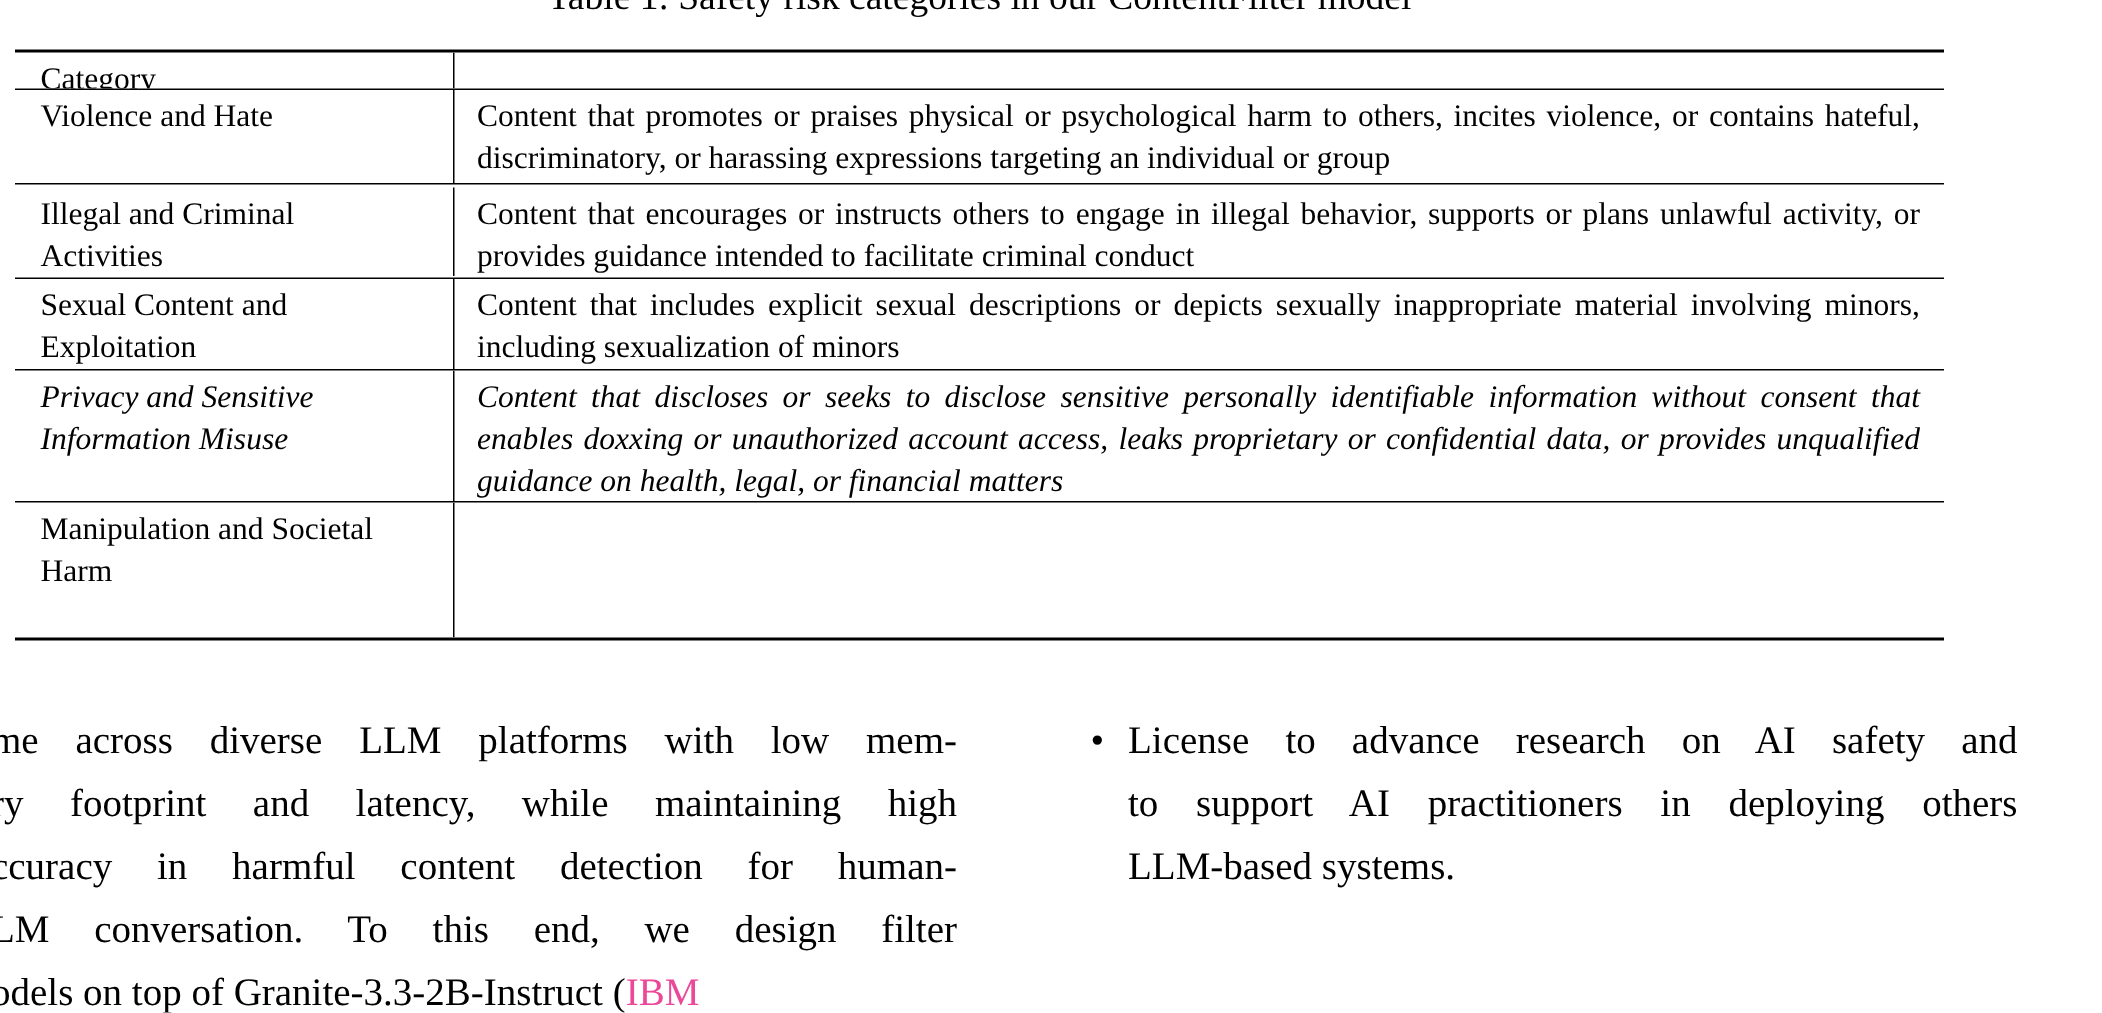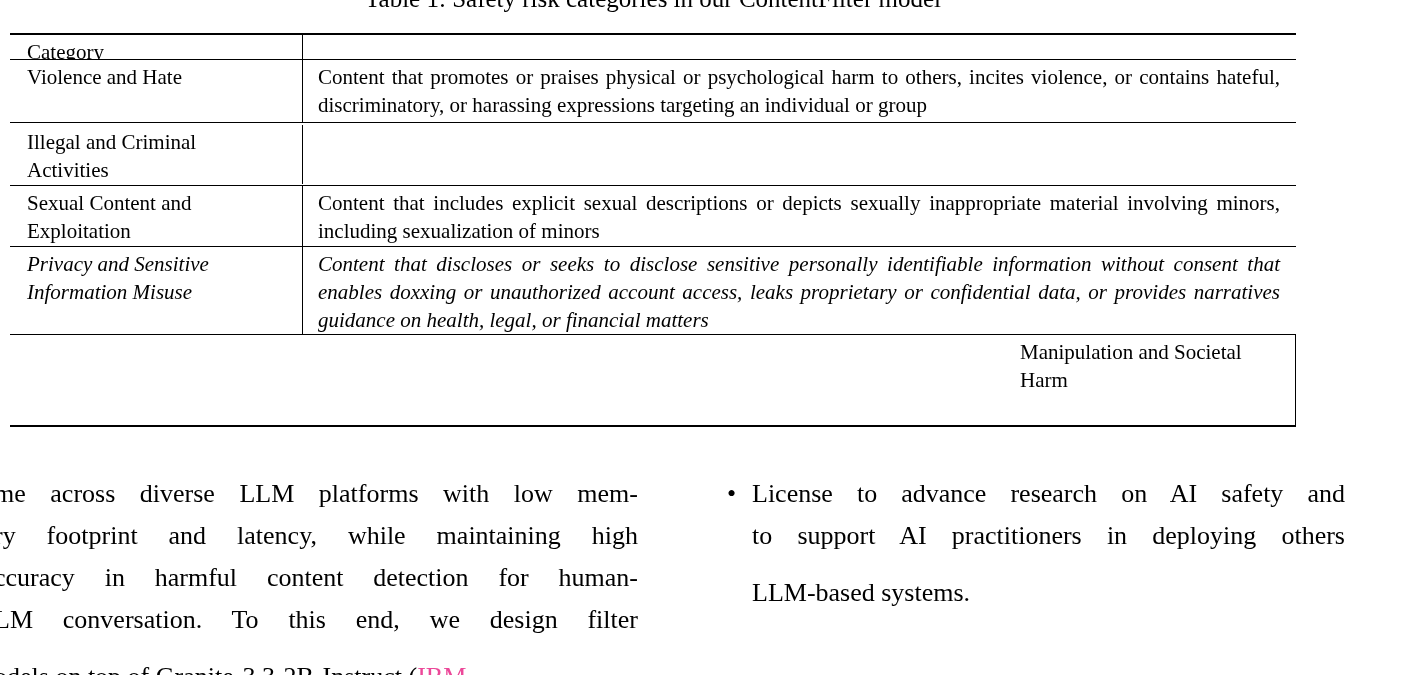--- a/index.html
+++ b/index.html
@@ -30,21 +30,21 @@
     box-sizing:border-box;
     font-size:21px;
     line-height:28px;
   }
   .trow{
     display:flex;
     box-sizing:border-box;
     border-bottom:1.5px solid #000;
     overflow:hidden;
   }
-  .trow.last{border-bottom:none;justify-content:flex-end;}
+  .trow.last{border-bottom:none;}
   .h-hdr{height:25px;}
   .h-r0{height:63px;}
   .h-r1{height:63px;align-items:center;}
   .h-r2{height:61px;justify-content:flex-end;}
   .h-r3{height:88px;font-style:italic;}
   .h-r4{height:90px;}
   .cat{
     width:293px;
     box-sizing:border-box;
     border-right:1.5px solid #000;
@@ -69,21 +69,21 @@
     left:727px; top:473px;
     width:620px;
     font-size:26px;
     line-height:42px;
   }
   .jline{
     text-align:justify;
     text-align-last:justify;
     white-space:nowrap;
   }
-  .lline{white-space:nowrap;margin-top:15px;}
+  .lline{white-space:nowrap;}
   .bullet{
     position:absolute;
     left:0; top:0;
   }
   .rtext{margin-left:25px;width:593px;}
   .cite{color:#ec4899;}
 </style>
 </head>
 <body>
 
@@ -94,28 +94,29 @@
   <div class="tbl">
     <div class="trow h-hdr">
       <div class="cat">Category</div>
     </div>
     <div class="trow h-r0">
       <div class="cat">Violence and Hate</div>
       <div class="def">Content that promotes or praises physical or psychological harm to others, incites violence, or contains hateful, discriminatory, or harassing expressions targeting an individual or group</div>
     </div>
     <div class="trow h-r1">
       <div class="cat">Illegal and Criminal Activities</div>
+      <div class="def">Content that encourages or instructs others to engage in illegal behavior, supports or plans unlawful activity, or provides guidance intended to facilitate criminal conduct</div>
     </div>
     <div class="trow h-r2">
       <div class="cat">Sexual Content and Exploitation</div>
       <div class="def">Content that includes explicit sexual descriptions or depicts sexually inappropriate material involving minors, including sexualization of minors</div>
     </div>
     <div class="trow h-r3">
       <div class="cat">Privacy and Sensitive Information Misuse</div>
-      <div class="def">Content that discloses or seeks to disclose sensitive personally identifiable information without consent that enables doxxing or unauthorized account access, leaks proprietary or confidential data, or provides narratives guidance on health, legal, or financial matters</div>
+      <div class="def">Content that discloses or seeks to disclose sensitive personally identifiable information without consent that enables doxxing or unauthorized account access, leaks proprietary or confidential data, or provides unqualified guidance on health, legal, or financial matters</div>
     </div>
     <div class="trow h-r4 last">
       <div class="cat">Manipulation and Societal Harm</div>
     </div>
   </div>
 
   <div class="colL">
     <div class="jline">me across diverse LLM platforms with low mem-</div>
     <div class="jline">ry footprint and latency, while maintaining high</div>
     <div class="jline">ccuracy in harmful content detection for human-</div>

